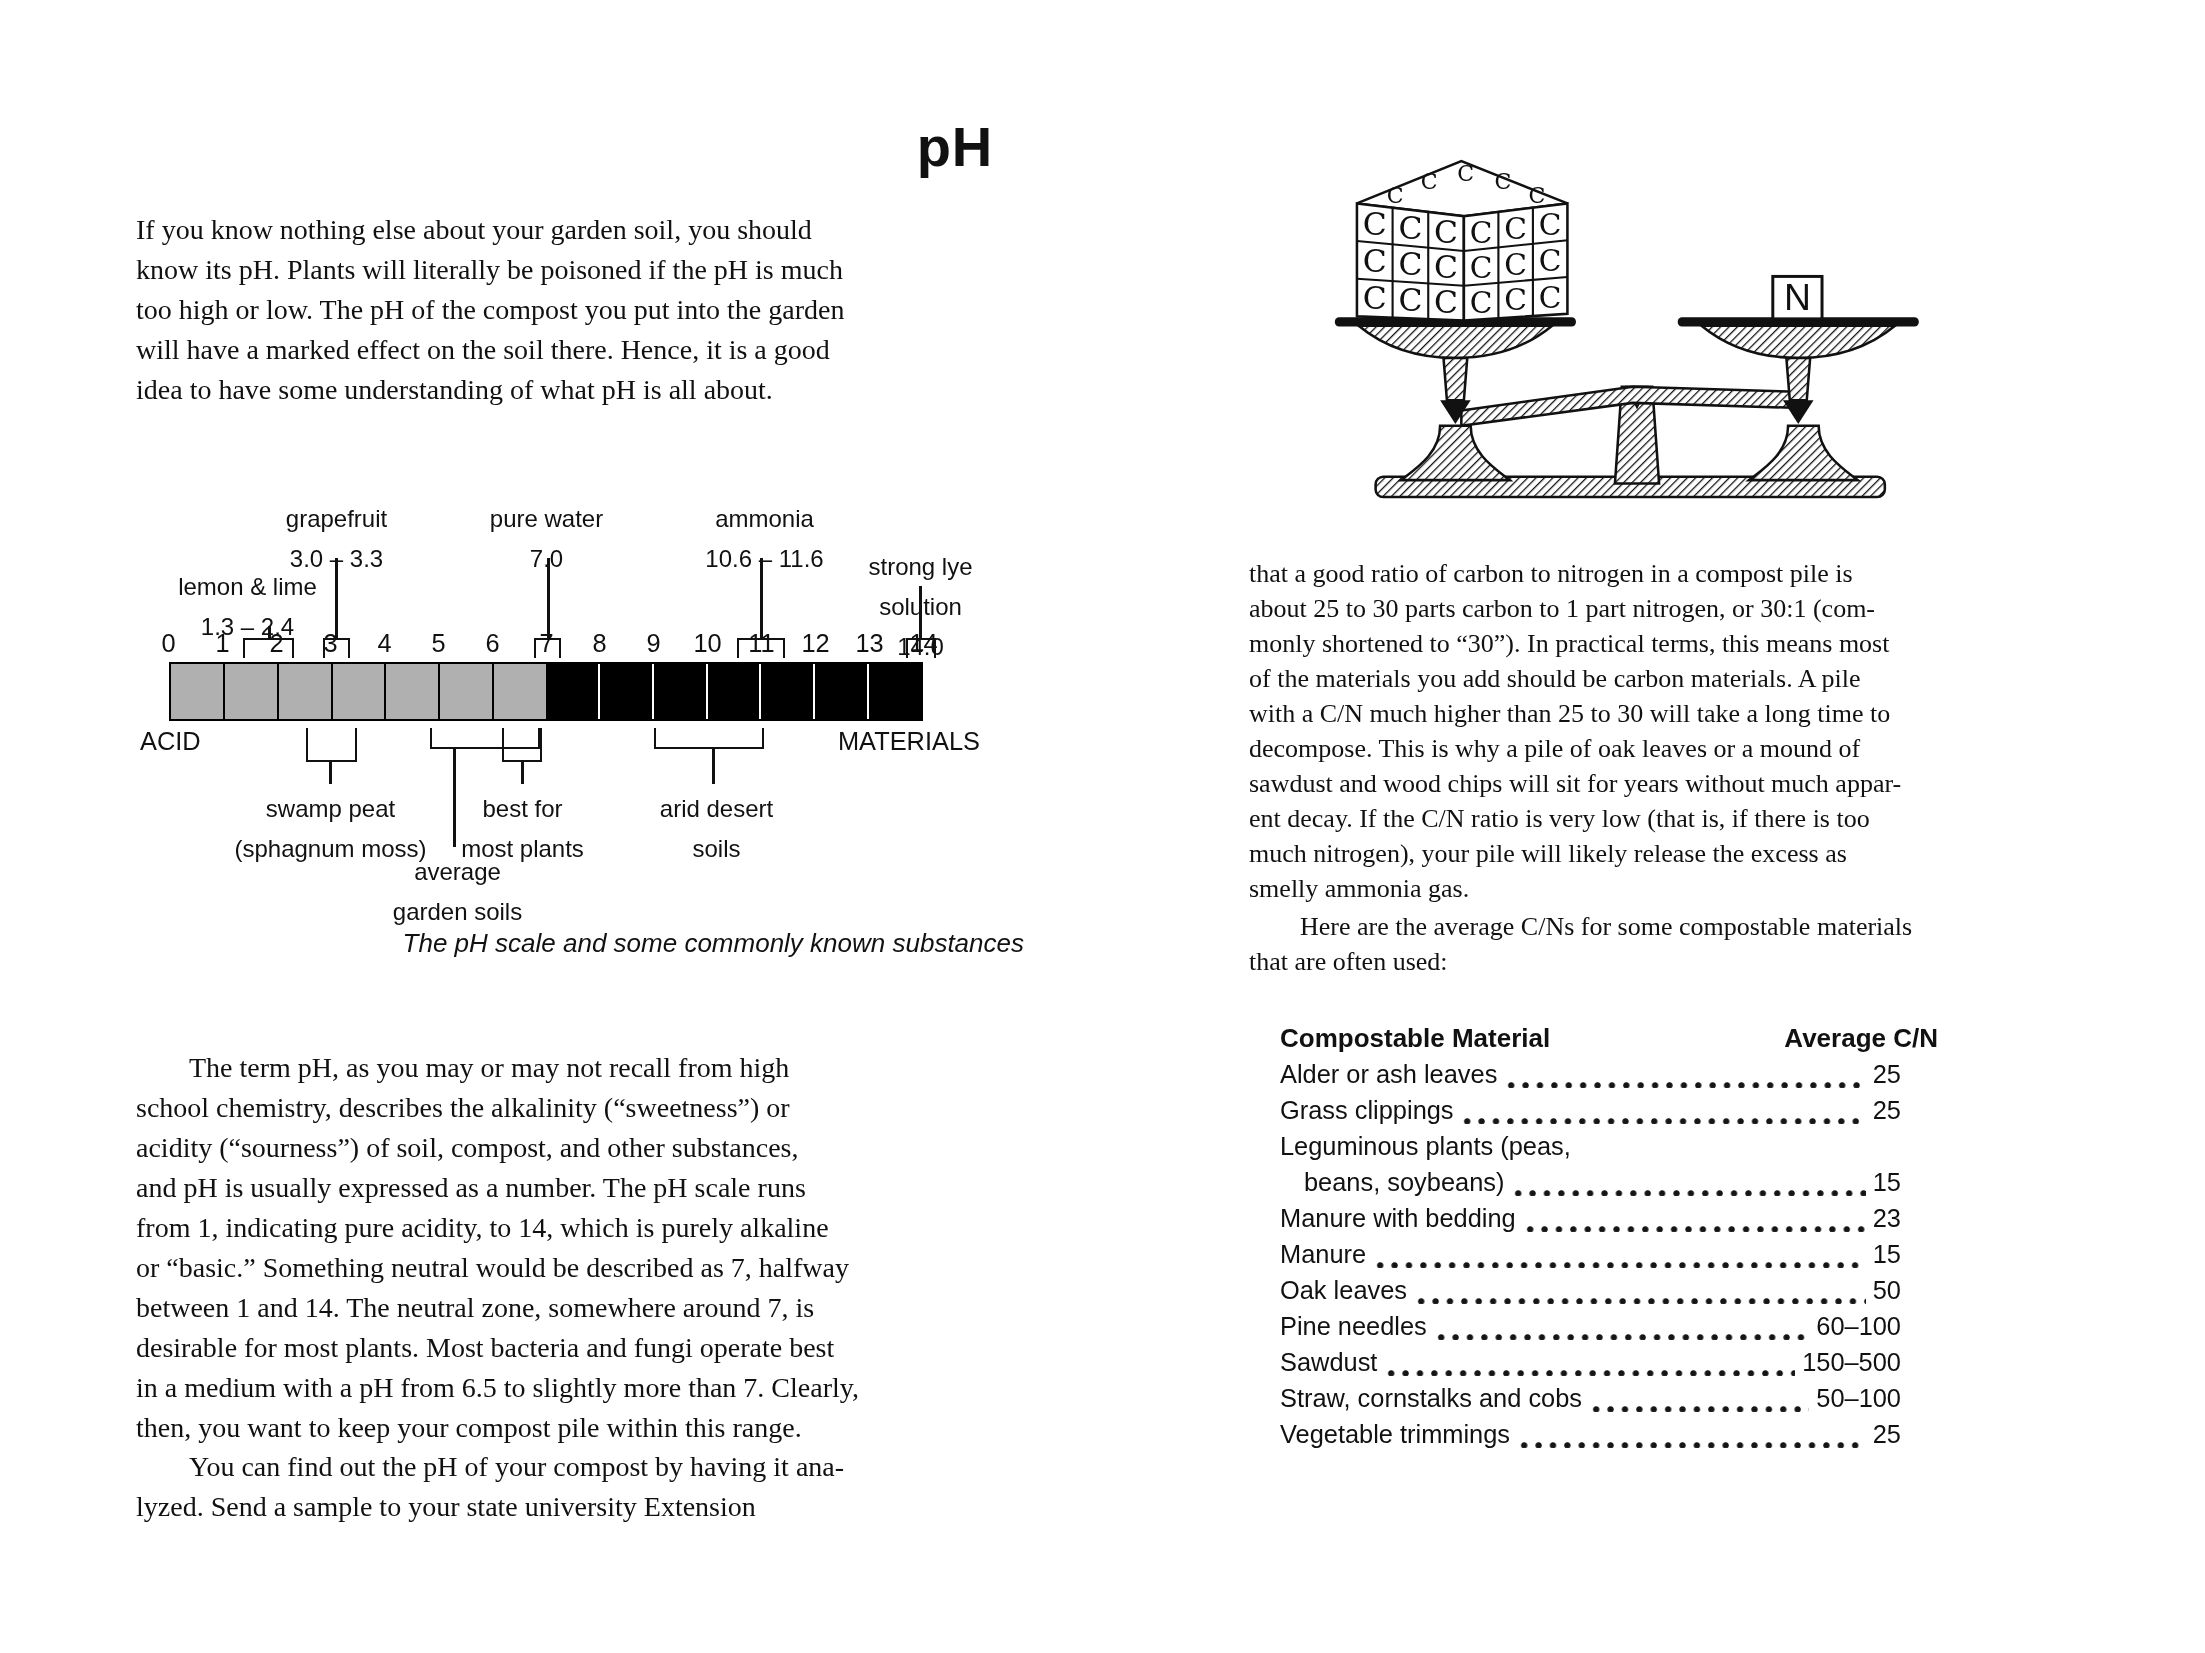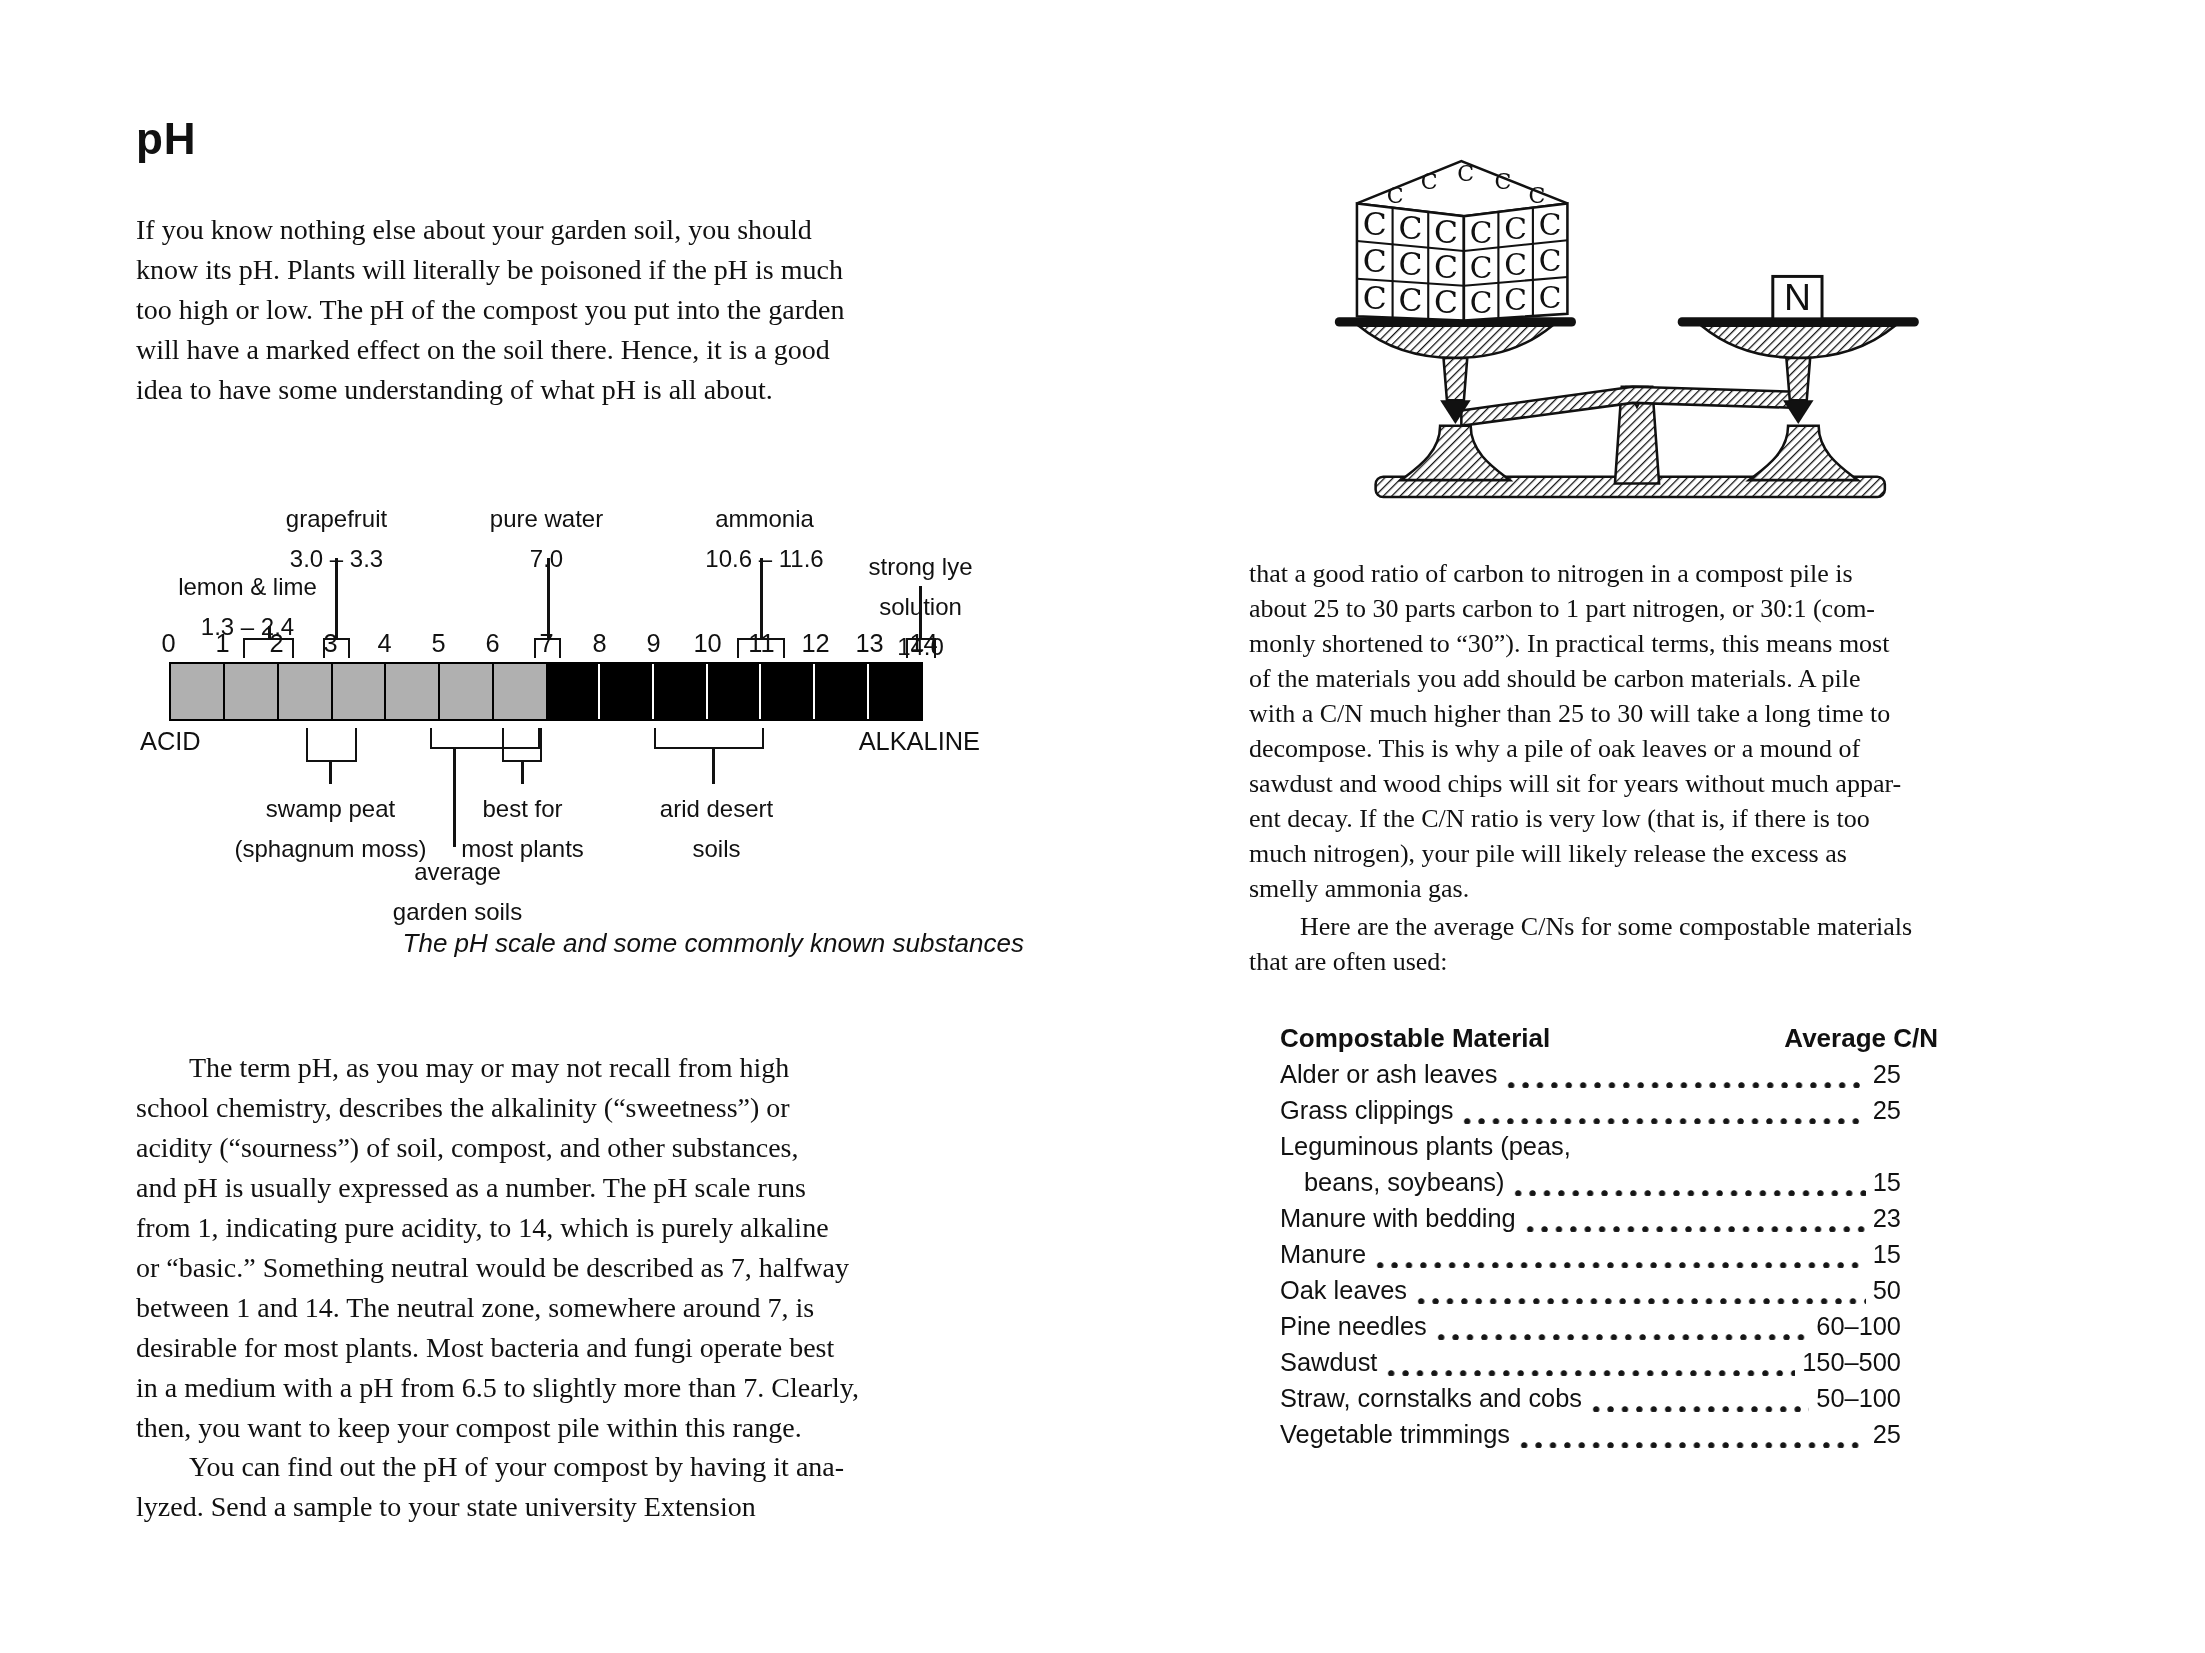--- a/index.html
+++ b/index.html
@@ -1,21 +1,21 @@
 <!DOCTYPE html>
 <html style="font-size:13.6px"><head>
 <meta charset="utf-8">
 <style>
   html,body{margin:0;padding:0;background:#e8e8e8;}
   #page{position:relative;width:2205px;height:1654px;background:#ffffff;overflow:hidden;
         color:#111;-webkit-font-smoothing:antialiased;}
   .abs{position:absolute;}
   .serif{font-family:"Liberation Serif", serif;}
-  #title{left:136px;top:114px;width:857px;text-align:left;
-         font-family:"Liberation Sans",sans-serif;font-weight:bold;font-size:44px;letter-spacing:0.8px;}
+  #title{left:136px;top:114px;width:857px;text-align:right;
+         font-family:"Liberation Sans",sans-serif;font-weight:bold;font-size:56px;letter-spacing:0.8px;}
   .para{white-space:pre;font-size:28px;line-height:40px;color:#111;}
   #p1{left:136px;top:210px;width:882px;}
   #p2{left:136px;top:1048px;width:882px;text-indent:53px;}
   #p3{left:136px;top:1447px;width:882px;text-indent:53px;}
   .rpara{white-space:pre;font-size:26px;line-height:35px;}
   #rp1{left:1249px;top:556px;width:776px;}
   #rp2{left:1249px;top:909px;width:776px;text-indent:51px;}
   #caption{left:103px;top:928px;width:921px;text-align:right;
            font-family:"Liberation Sans",sans-serif;font-style:italic;font-size:26px;}
   
@@ -121,21 +121,21 @@
 most plants</div>
       <div class="brk-bot" style="left: 327px; top: 236px; width: 110px; height: 21px;"></div>
       <div class="stem" style="left: 350px; top: 257px; height: 98px;"></div>
       <div class="sub-label" style="left: 244px; top: 360px; width: 221px;">average
 garden soils</div>
       <div class="brk-bot" style="left: 551px; top: 236px; width: 110px; height: 21px;"></div>
       <div class="stem" style="left: 609px; top: 257px; height: 35px;"></div>
       <div class="sub-label" style="left: 503px; top: 297px; width: 221px;">arid desert
 soils</div>
       <div class="zone" style="left: 37px; top: 235px;">ACID</div>
-      <div class="zone" style="left: 707px; top: 235px; width: 170px; text-align: right;">ALKALINE</div>
+      <div class="zone" style="left: 707px; top: 235px; width: 170px; text-align: right;">MATERIALS</div>
     </div>
   <div id="caption" class="abs">The pH scale and some commonly known substances</div>
   <div id="p2" class="abs para serif">The term pH, as you may or may not recall from high
 school chemistry, describes the alkalinity (“sweetness”) or
 acidity (“sourness”) of soil, compost, and other substances,
 and pH is usually expressed as a number. The pH scale runs
 from 1, indicating pure acidity, to 14, which is purely alkaline
 or “basic.” Something neutral would be described as 7, halfway
 between 1 and 14. The neutral zone, somewhere around 7, is
 desirable for most plants. Most bacteria and fungi operate best

